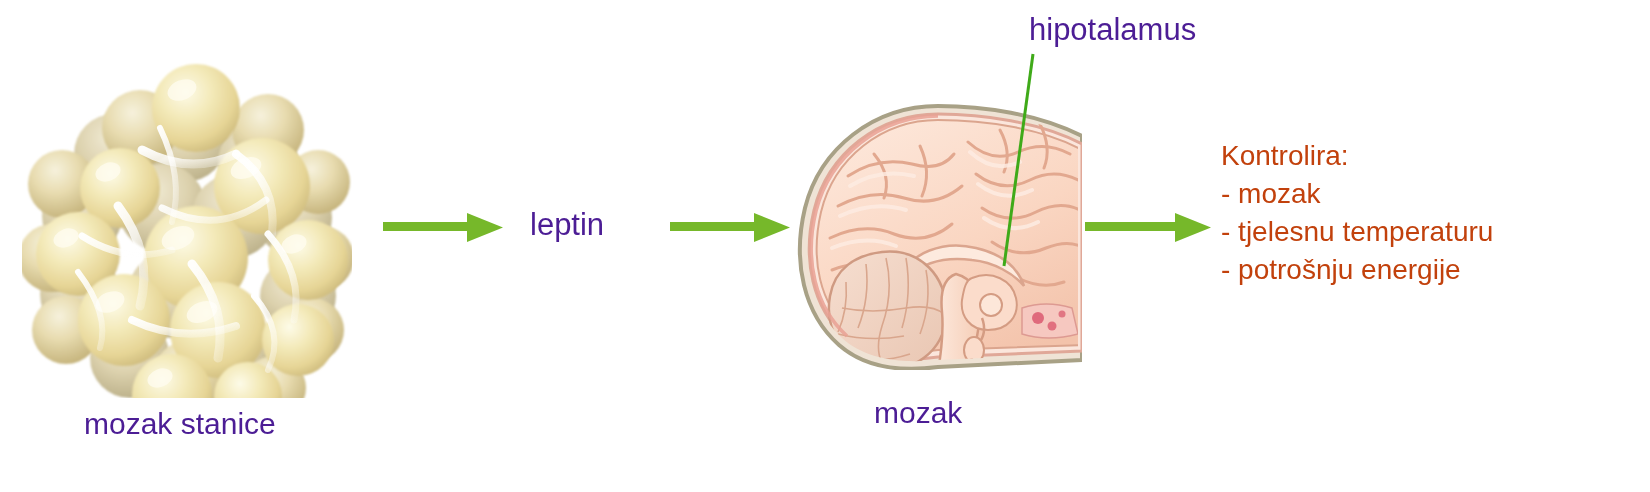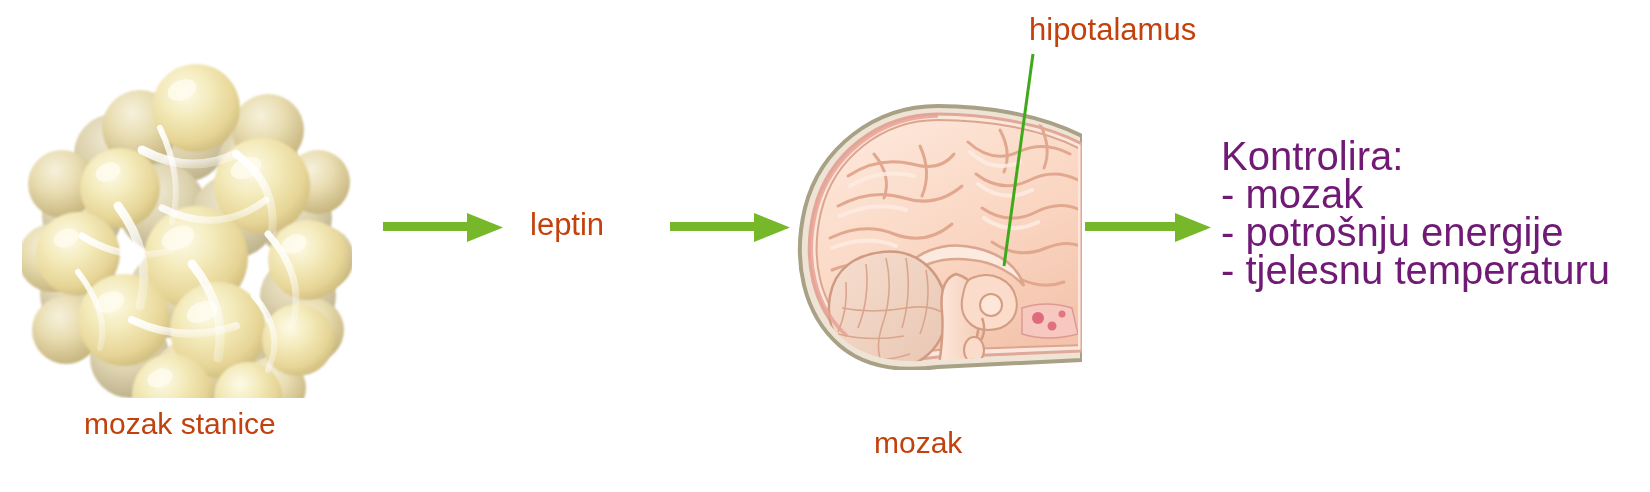--- a/index.html
+++ b/index.html
@@ -16,54 +16,54 @@
     width: 1650px;
     height: 492px;
     background: #ffffff;
     overflow: hidden;
   }
 
   
   .label {
     position: absolute;
     font-family: "Liberation Sans", sans-serif;
-    color: #c2410c;
+    color: #4c1d95;
     white-space: nowrap;
     line-height: 1.0;
   }
 
   #fat-cells-label {
     left: 84px;
     top: 409px;
     font-size: 30px;
   }
   #brain-label {
     left: 874px;
-    top: 428px;
+    top: 398px;
     font-size: 30px;
   }
   #leptin-label {
     left: 530px;
     top: 209px;
     font-size: 31px;
   }
   #hypothalamus-label {
     left: 1029px;
     top: 14px;
     font-size: 31px;
   }
 
   
   #controls-block {
     position: absolute;
     left: 1221px;
     top: 137px;
-    font-size: 40px;
+    font-size: 28px;
     line-height: 38px;
-    color: #701a75;
+    color: #c2410c;
     white-space: nowrap;
   }
   #controls-block .ctrl-line { display: block; }
 
   
   .arrow { position: absolute; }
   .arrow svg { display: block; overflow: visible; }
 
   
   #hypothalamus-pointer {
@@ -363,17 +363,17 @@
   <div class="arrow" style="left:1085px; top:211px; width:128px; height:34px;">
     <svg width="128" height="34" viewBox="0 0 128 34" xmlns="http://www.w3.org/2000/svg">
       <rect x="0" y="11" width="98" height="9" fill="#76b82a"></rect>
       <polygon points="90,2 126,16.5 90,31" fill="#76b82a"></polygon>
     </svg>
   </div>
 
   <div id="controls-block">
     <span class="ctrl-line">Kontrolira:</span>
     <span class="ctrl-line">- mozak</span>
+    <span class="ctrl-line">- tjelesnu temperaturu</span>
     <span class="ctrl-line">- potrošnju energije</span>
-    <span class="ctrl-line">- tjelesnu temperaturu</span>
   </div>
 
 </div>
 
 </body></html>

